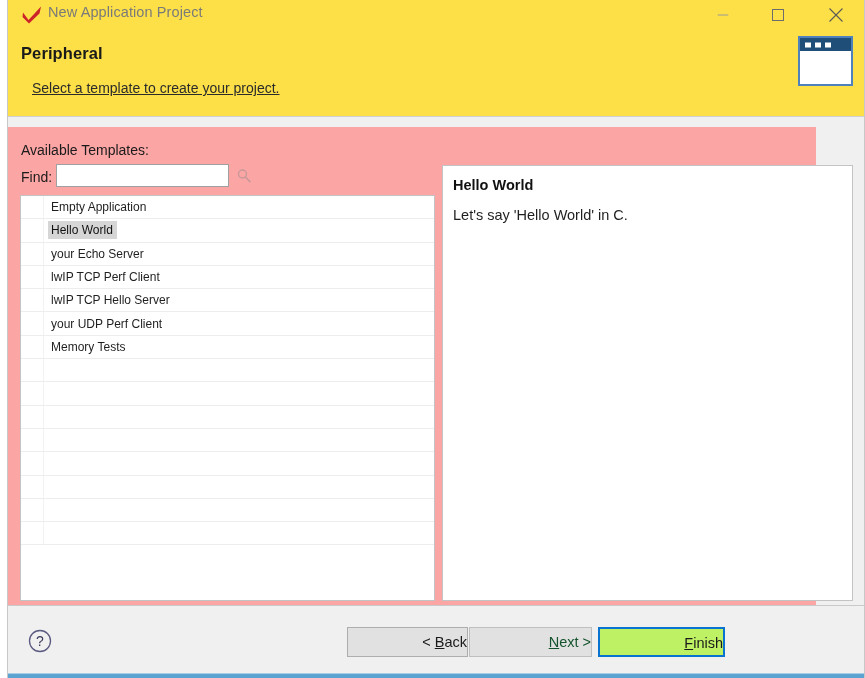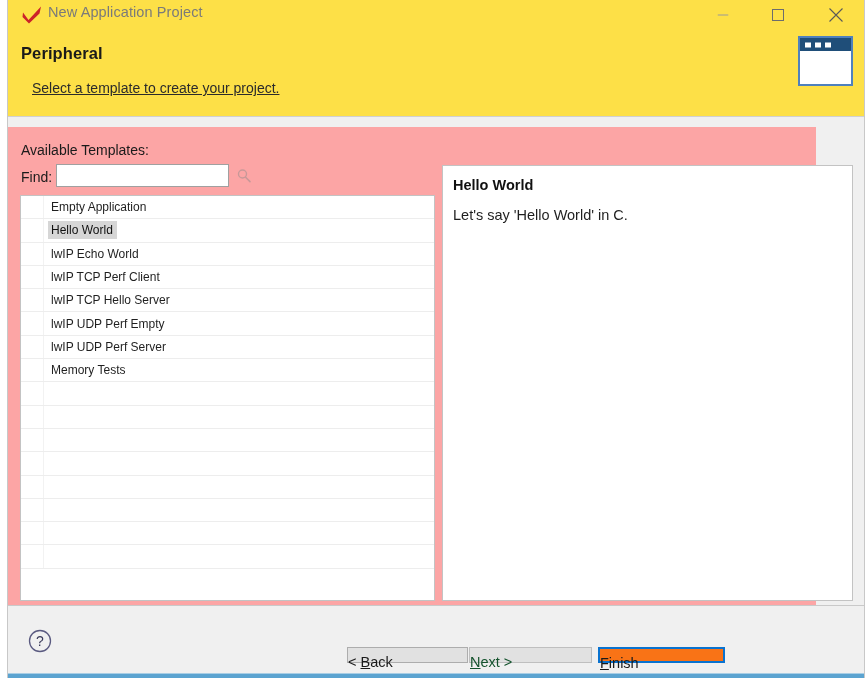--- a/index.html
+++ b/index.html
@@ -215,37 +215,36 @@
     border-top: 1px solid #c9c9c9;
   }
   .help-icon {
     position: absolute;
     left: 20px; top: 23px;
     width: 24px; height: 24px;
   }
   .btn {
     position: absolute;
     top: 21px;
-    height: 16px;
+    height: 30px;
     background: #e1e1e1;
     border: 1px solid #adadad;
     box-sizing: border-box;
     font-family: "Liberation Sans", sans-serif;
     font-size: 14.5px;
     color: #1a1a1a;
-    text-align: left;
+    text-align: right;
     line-height: 28px;
     padding: 0;
     cursor: default;
-    margin-top: 20px;
   }
   #btn-back   { left: 339px; width: 121px; }
   #btn-next   { left: 461px; width: 123px; color: #14532d; border-color: #bfbfbf; }
   #btn-finish { left: 590px; width: 127px;
-                background: #f97316;
+                background: #bef264;
                 border: 2px solid #0a73d0; }
   #btn-cancel { left: 722px; width: 124px; }
   .btn u { text-decoration: underline; }
 </style>
 </head>
 <body>
 
 <div id="bg-sliver"></div>
 
 <div id="dialog">
@@ -309,37 +308,33 @@
         <div class="lrow">
           <div class="gutter"></div>
           <span class="ltext">Empty Application</span>
         </div>
         <div class="lrow selected">
           <div class="gutter"></div>
           <span class="ltext">Hello World</span>
         </div>
         <div class="lrow">
           <div class="gutter"></div>
-          <span class="ltext">lwIP Echo World</span>
+          <span class="ltext">your Echo Server</span>
         </div>
         <div class="lrow">
           <div class="gutter"></div>
           <span class="ltext">lwIP TCP Perf Client</span>
         </div>
         <div class="lrow">
           <div class="gutter"></div>
           <span class="ltext">lwIP TCP Hello Server</span>
         </div>
         <div class="lrow">
           <div class="gutter"></div>
-          <span class="ltext">lwIP UDP Perf Empty</span>
-        </div>
-        <div class="lrow">
-          <div class="gutter"></div>
-          <span class="ltext">lwIP UDP Perf Server</span>
+          <span class="ltext">your UDP Perf Client</span>
         </div>
         <div class="lrow">
           <div class="gutter"></div>
           <span class="ltext">Memory Tests</span>
         </div>
         <div class="lrow">
           <div class="gutter"></div>
         </div>
         <div class="lrow">
           <div class="gutter"></div>

